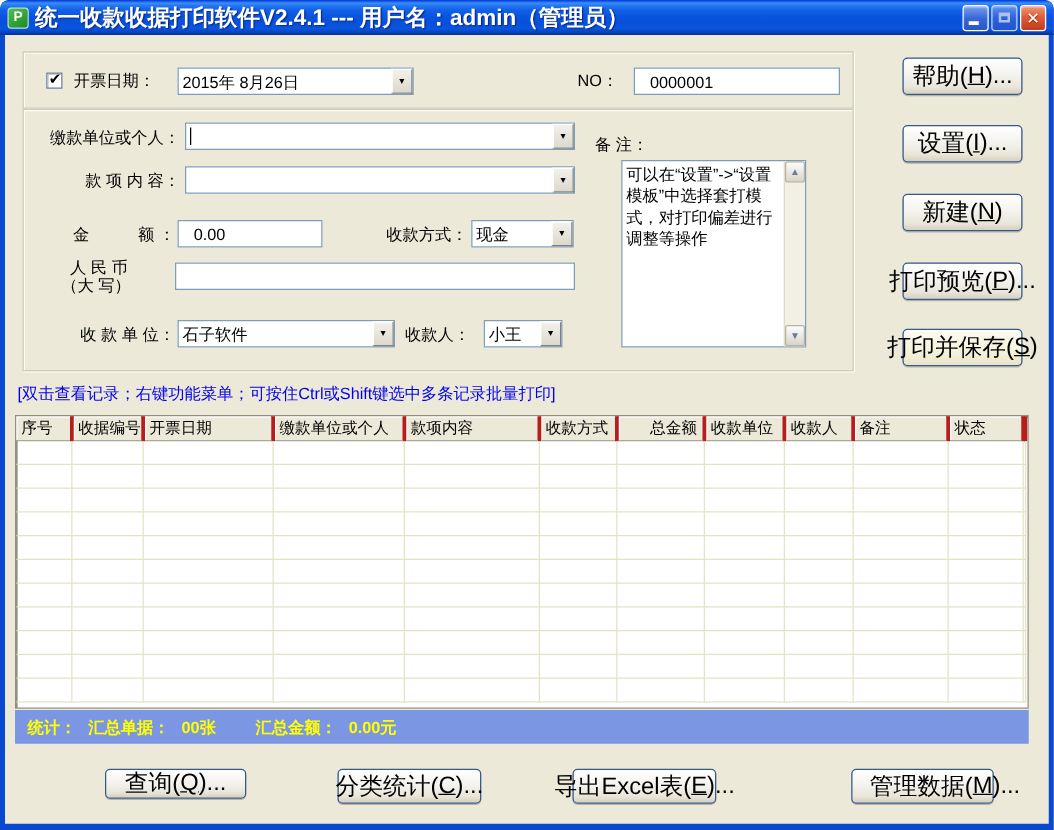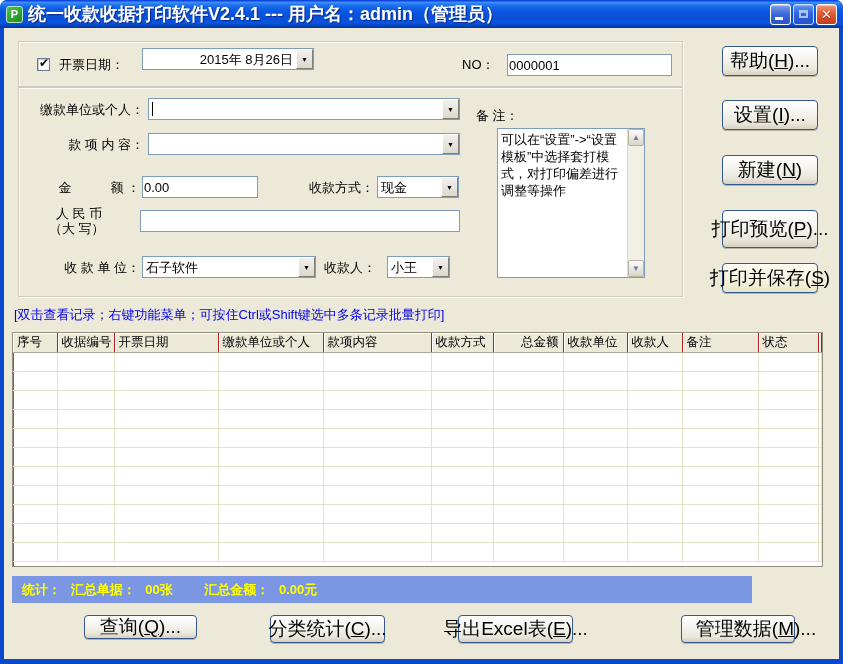--- a/index.html
+++ b/index.html
@@ -19,21 +19,21 @@
   .glyph-min { position:absolute; left:4px; bottom:4px; width:8px; height:3px; background:#fff; }
   .glyph-max { position:absolute; left:5px; top:5px; width:9px; height:8px; border:2px solid #dfe6f5; border-top-width:3px; }
   .glyph-close { position:absolute; inset:0; color:#fff; font-size:13px; font-weight:bold; line-height:19px; text-align:center; text-shadow:0 1px 1px #7a1c08; }
 
   .client { position:absolute; top:28px; left:4px; right:4px; bottom:5px; background:#ECE9D8; }
 
   .groupbox { position:absolute; border:1px solid #cfcbbc; box-shadow:inset 1px 1px 0 #fdfcf5, 1px 1px 0 #fdfcf5; background:#ECE9D8; }
   .lbl { position:absolute; font-size:13px; color:#000; white-space:pre; line-height:16px; }
   .lbl.right { text-align:right; }
 
-  .tfield { position:absolute; border:1px solid #7F9DB9; background:#fff; font-size:13px; padding:2px 1px;
+  .tfield { position:absolute; border:1px solid #7F9DB9; background:#fff; font-size:13px; padding:2px 12px;
     font-family:"Liberation Sans","DejaVu Sans",sans-serif; color:#000; }
   input.tfield { outline:none; }
 
   .combo { position:absolute; border:1px solid #7F9DB9; background:#fff; display:flex; }
   .combo-text { flex:1; font-size:13px; padding:2px 3px; white-space:nowrap; overflow:hidden; position:relative; }
   .caret { position:absolute; left:3px; top:3px; width:1px; height:14px; background:#000; }
   .combo-arrow { flex:0 0 17px; background:linear-gradient(180deg,#f2f1ec,#dcd8cc); border:1px solid;
     border-color:#fff #808080 #808080 #fff; display:flex; align-items:center; justify-content:center;
     font-size:7px; color:#000; }
 
@@ -44,21 +44,21 @@
   .xpbtn { position:absolute; border:1px solid #34598f; border-radius:4px; font-size:19px; color:#000;
     background:linear-gradient(180deg,#ffffff 0%,#f4f3ee 45%,#e9e6da 80%,#d8d0c0 100%);
     box-shadow:0 1px 0 #b8b4a4, inset 0 1px 0 #fff; display:flex; align-items:center; justify-content:center; cursor:default; white-space:nowrap; }
   .xpbtn.default { background:linear-gradient(180deg,#fdfcf2 0%,#f3f0d8 70%,#e8e4c8 100%); }
   .mn { text-decoration:underline; }
 
   .hint { position:absolute; font-size:13px; color:#0000EE; white-space:nowrap; }
 
   .listview { position:absolute; background:#fff; border:1px solid #928f7e; box-shadow:inset 1px 1px 0 #6f6d60; overflow:hidden; }
   table.grid { border-collapse:collapse; table-layout:fixed; width:100%; }
-  table.grid th { background:#ECE9D8; border-right:1px solid #b91c1c; border-bottom:1px solid #ACA899;
+  table.grid th { background:#ECE9D8; border-right:3px solid #b91c1c; border-bottom:1px solid #ACA899;
     box-shadow:inset 1px 1px 0 #fff; height:19px; font-weight:normal; font-size:12.5px; text-align:left;
     padding:0 4px; white-space:nowrap; overflow:hidden; }
   table.grid th.num { text-align:right; }
   table.grid td { height:19px; border-right:1px solid #e3e2c5; border-bottom:1px solid #e3e2c5; }
 
   .statsbar { position:absolute; background:#7B96E2; color:#FFFF00; font-size:13px; font-weight:bold;
     line-height:27px; padding-left:10px; white-space:nowrap; }
   .statsbar span { margin-right:6px; }
   .statsbar .gap { margin-right:28px; }
 
@@ -88,21 +88,21 @@
     </div>
   </div>
 
   <div class="client">
 
     <div class="groupbox" style="left:14px; top:13px; width:665px; height:46px;"></div>
     <div class="checkbox" style="left:33px; top:30px;">
       <span class="tick">✔</span>
     </div>
     <div class="lbl" style="left:55px; top:29px;">开票日期：</div>
-    <div class="combo" style="left:138px; top:20px; width:172px; height:22px;text-align:right;">
+    <div class="combo" style="left:138px; top:26px; width:189px; height:22px;">
       <span class="combo-text">2015年 8月26日</span>
       <span class="combo-arrow">▼</span>
     </div>
     <div class="lbl" style="left:458px; top:29px;">NO：</div>
     <input class="tfield" style="left: 503px; top: 26px; width: 165px; height: 22px;" value="0000001">
 
     <div class="groupbox" style="left:14px; top:59px; width:665px; height:210px;"></div>
 
     <div class="lbl right" style="left:18px; top:74px; width:122px;">缴款单位或个人：</div>
     <div class="combo" style="left:144px; top:70px; width:312px; height:22px;">
@@ -158,21 +158,21 @@
     <div class="xpbtn" style="left:718px; top:72px; width:96px; height:30px;">
       <span>设置(</span>
         <span class="mn">I</span>
         <span>)...</span>
     </div>
     <div class="xpbtn" style="left:718px; top:127px; width:96px; height:30px;">
       <span>新建(</span>
         <span class="mn">N</span>
         <span>)</span>
     </div>
-    <div class="xpbtn" style="left:718px; top:182px; width:96px; height:38px;">
+    <div class="xpbtn" style="left:718px; top:182px; width:96px; height:30px;">
       <span>打印预览(</span>
         <span class="mn">P</span>
         <span>)...</span>
     </div>
     <div class="xpbtn default" style="left:718px; top:235px; width:96px; height:30px;">
       <span>打印并保存(</span>
         <span class="mn">S</span>
         <span>)</span>
     </div>
 
@@ -362,21 +362,21 @@
               <td></td>
               <td></td>
               <td></td>
               <td></td>
               <td></td>
             </tr>
           </tbody>
       </table>
     </div>
 
-    <div class="statsbar" style="left:8px; top:540px; width:740px; height:27px;margin-top:8px;">
+    <div class="statsbar" style="left:8px; top:540px; width:811px; height:27px;">
       <span>统计：</span>
       <span>汇总单据：</span>
       <span class="gap">00张</span>
       <span>汇总金额：</span>
       <span>0.00元</span>
     </div>
 
     <div class="xpbtn" style="left:80px; top:587px; width:113px; height:24px;">
       <span>查询(</span>
         <span class="mn">Q</span>

